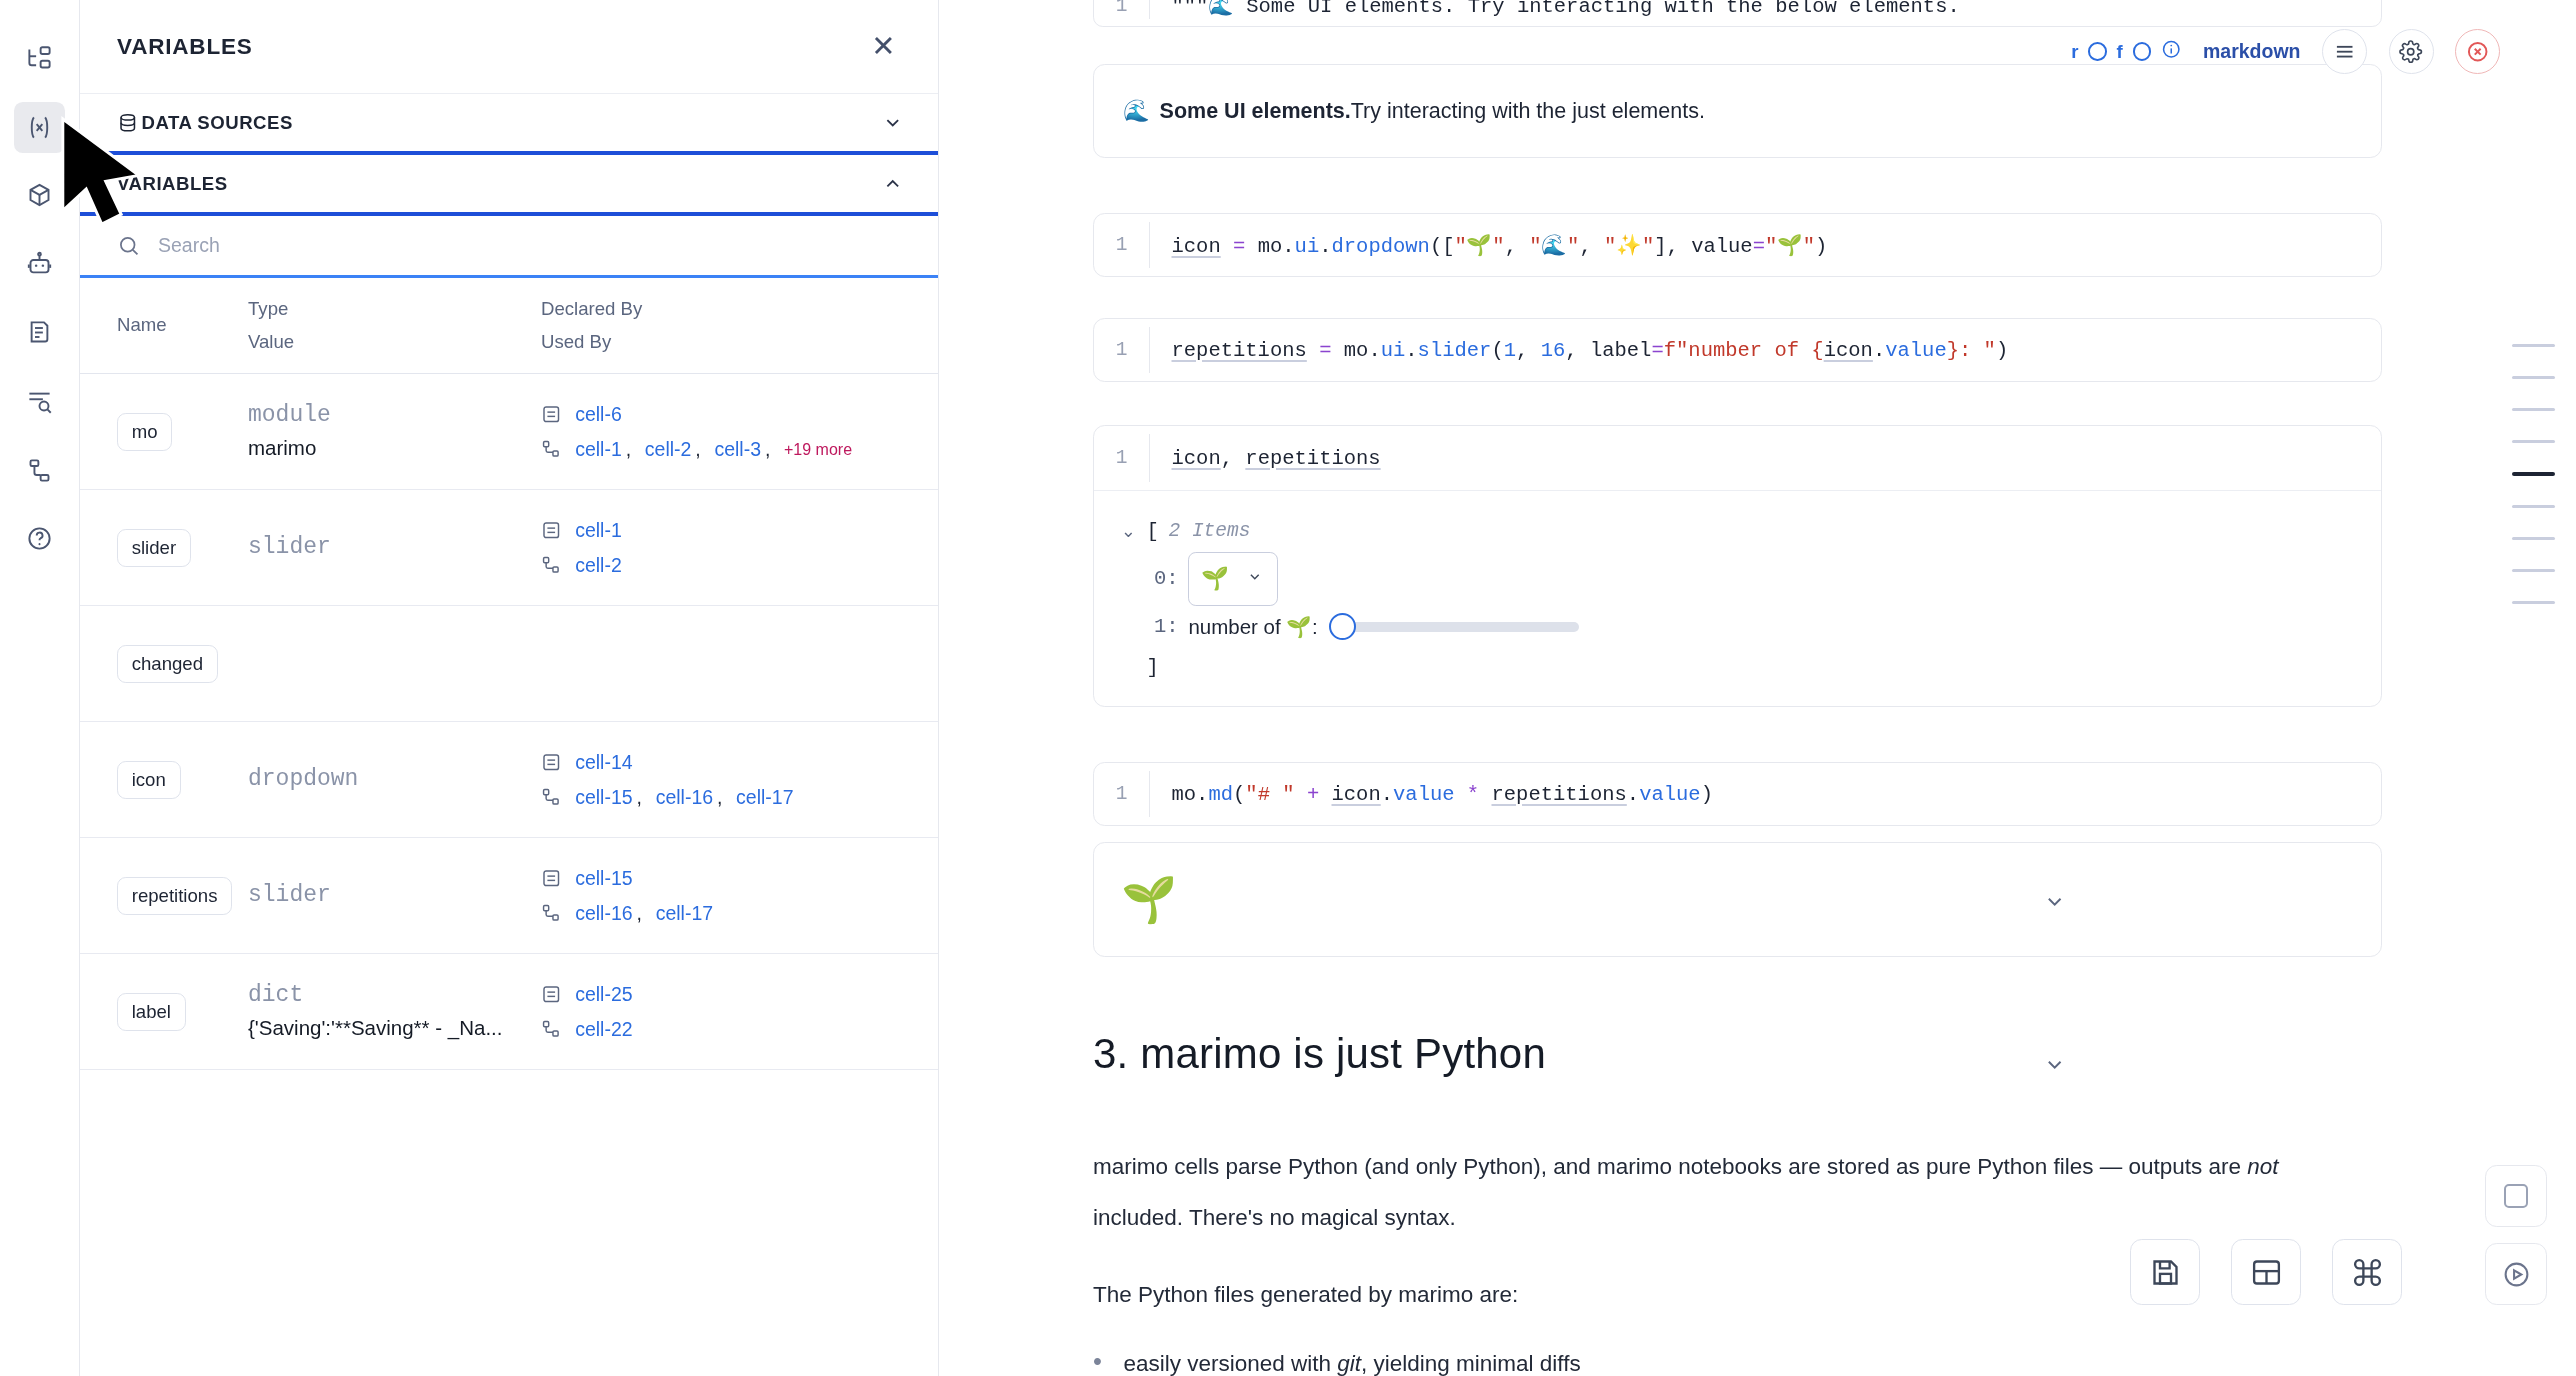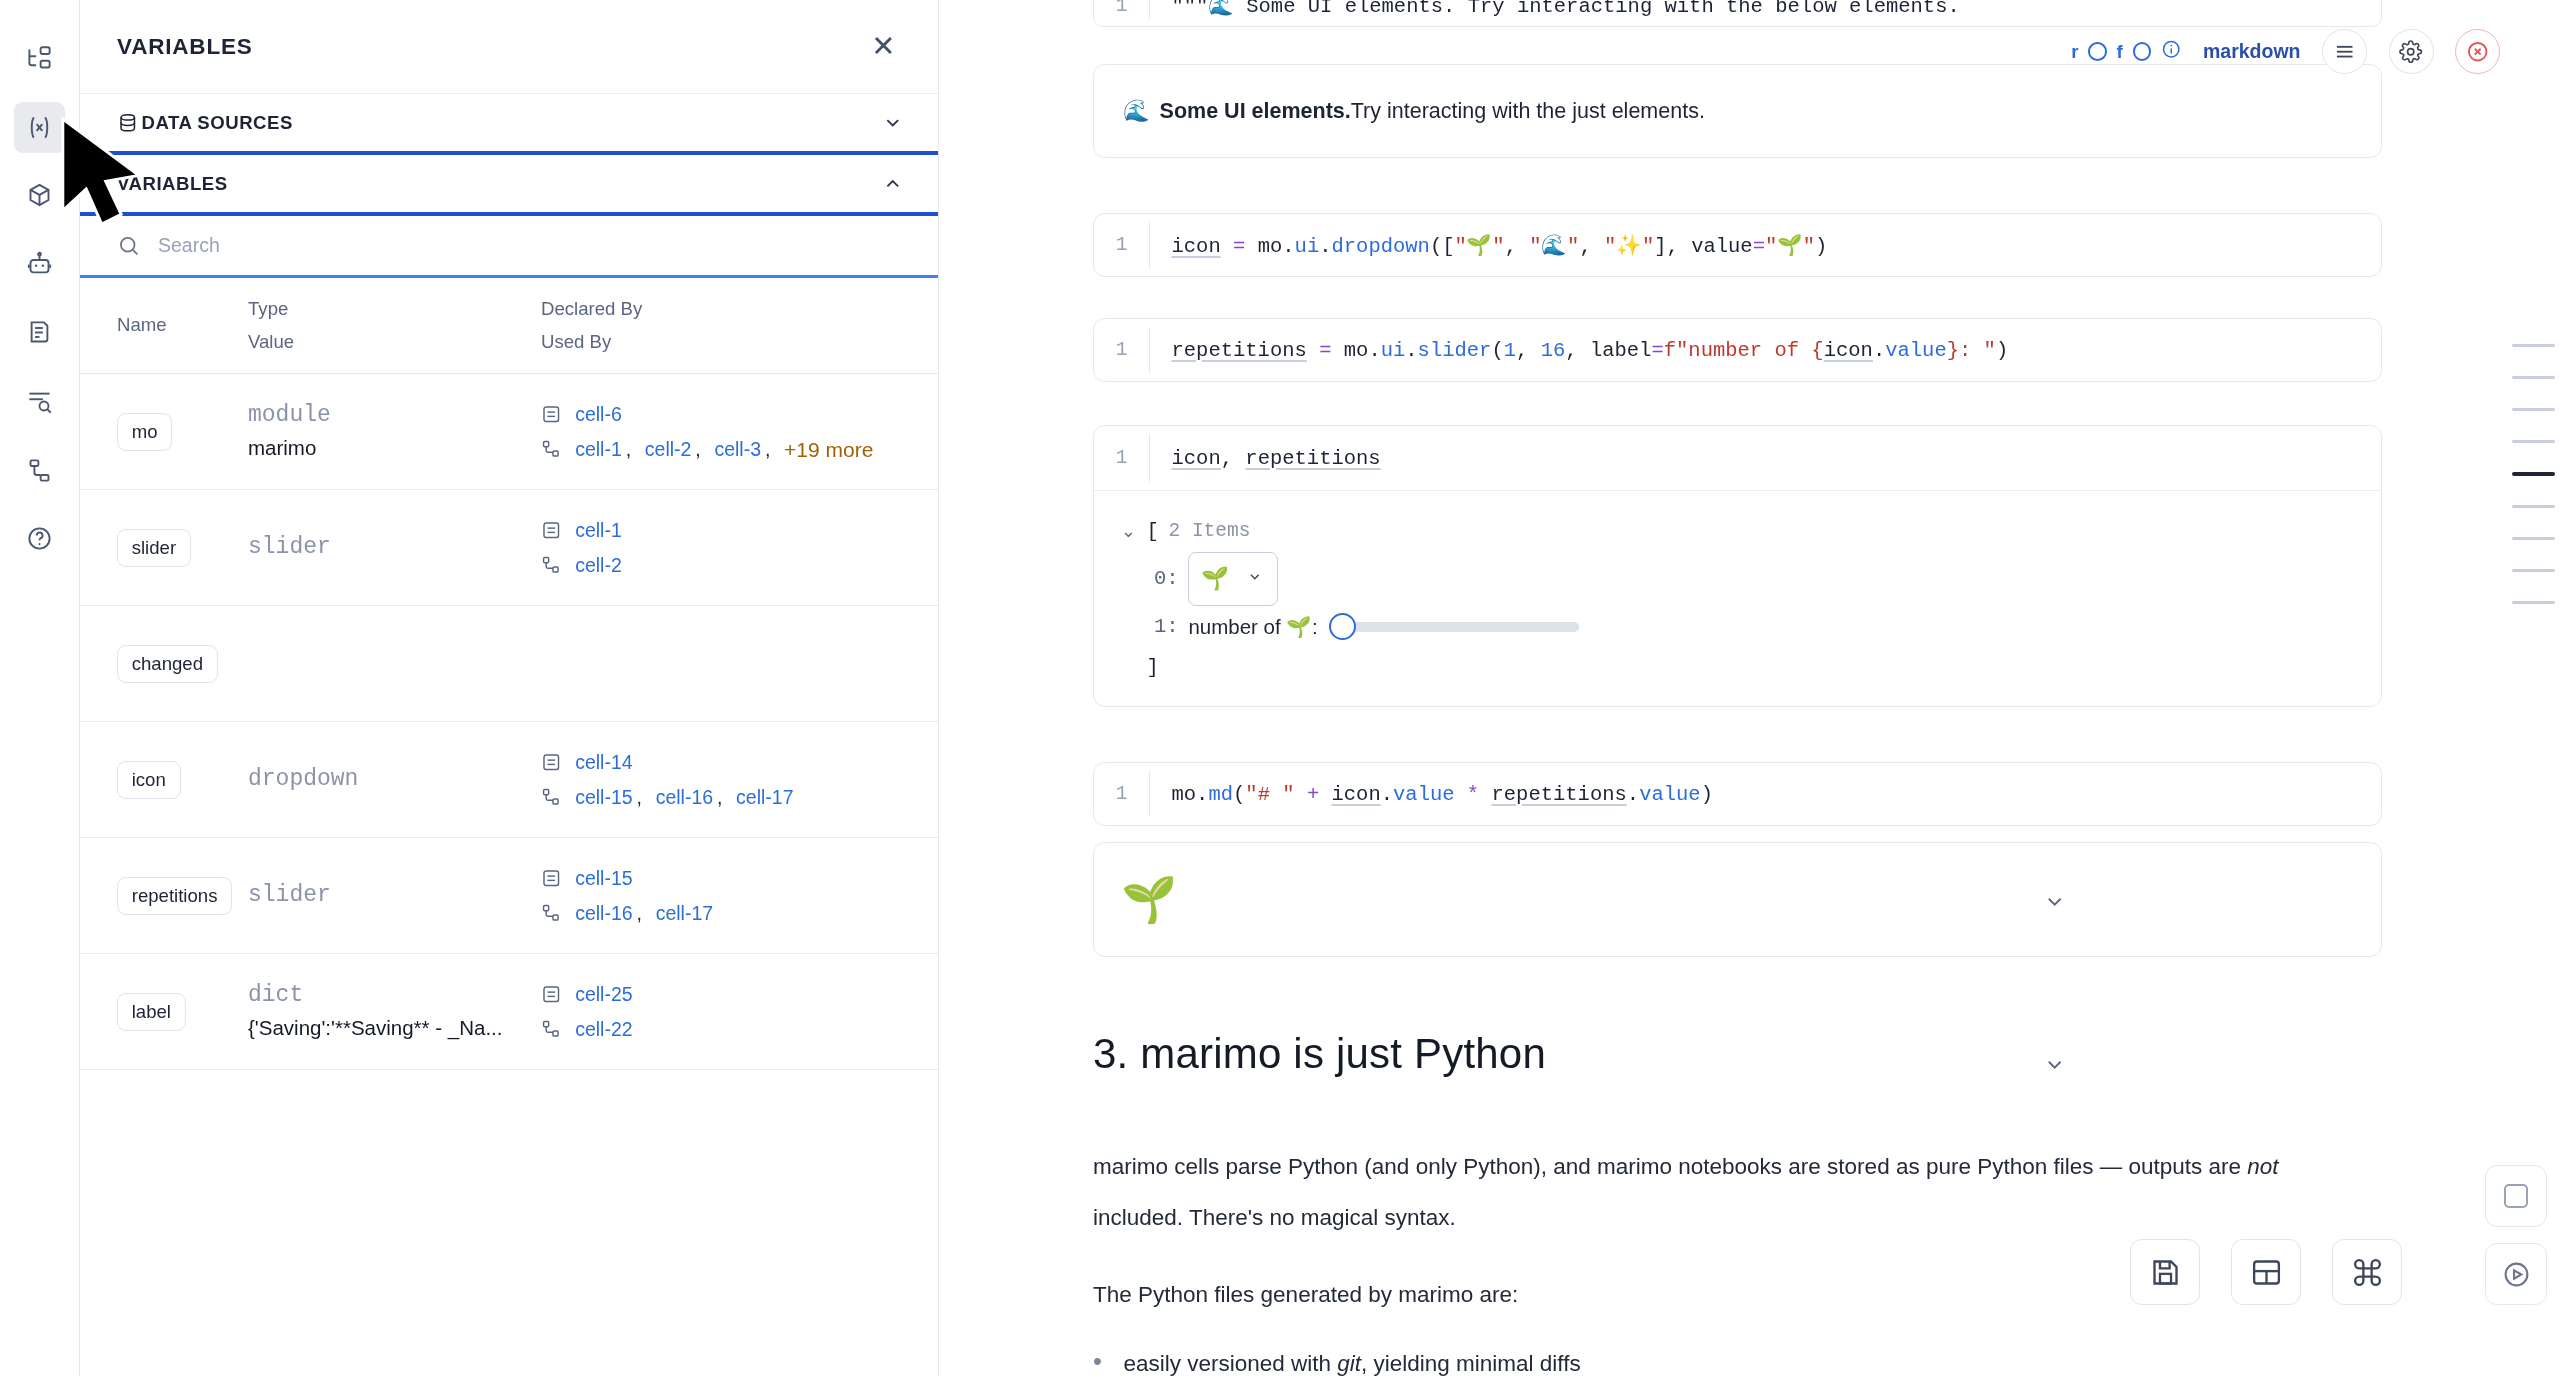--- a/index.html
+++ b/index.html
@@ -99,21 +99,21 @@
     font-size: 23px; color: #8a93a8; line-height: 31px;
   }
   .value-txt {
     font-size: 20.5px; color: #151b26; line-height: 33px;
     white-space: nowrap; overflow: hidden; text-overflow: ellipsis;
     max-width: 283px;
   }
   .decl-line { display: flex; align-items: center; gap: 13.7px; line-height: 35px; }
   .decl-line svg { width: 20.5px; height: 20.5px; color: #5b667f; flex: 0 0 20.5px; }
   .cell-link { color: #2b6cde; font-size: 19.5px; cursor: pointer; }
-  .muted { color: #a16207; font-size: 21px; text-align: center; }
+  .muted { color: #be185d; font-size: 16px; text-align: center; }
 
   
   .notebook {
     flex: 1; height: 1377px; position: relative;
     overflow: hidden; background: #ffffff;
     padding-left: 39px;
   }
   .nb-inner { position: relative; width: 1637px; }
 
   .cell-toolbar {
@@ -170,21 +170,21 @@
   .tok-str { color:#c1392b; }
   .tok-num { color:#2b6cde; }
   .tok-op { color:#8b44cf; }
   .tok-var { color:#1d2433; text-decoration: underline; text-decoration-color:#c9cede; text-underline-offset: 3.9px;}
   .tok-punc { color:#1d2433; }
 
   .json-view { padding: 19.5px 27px 17.6px 27px; font-size: 20.5px; color:#1d2433; }
   .jv-row { display:flex; align-items:center; gap:9.8px; line-height: 41px; }
   .jv-caret { color:#5b667f; font-size: 17.6px; width: 15.6px; }
   .jv-br { font-family:"Liberation Mono", monospace; color:#1d2433; }
-  .jv-items { color:#8a93a8; font-size: 19.5px; font-family:"Liberation Mono", monospace; }
+  .jv-items { font-style: italic; color:#8a93a8; font-size: 19.5px; font-family:"Liberation Mono", monospace; }
   .jv-idx { font-family:"Liberation Mono", monospace; color:#5b667f; }
   .jv-indent { padding-left: 33px; }
 
   .dd {
     display:inline-flex; align-items:center; gap: 17.6px;
     border:1px solid #c9cede; border-radius: 7.8px;
     padding: 5.9px 11.7px; min-width: 90px; background:#fff; cursor:pointer;
   }
   .dd .emo { font-size: 22.5px; }
   .dd .cv { color:#3d4759; font-size: 15.6px; }

